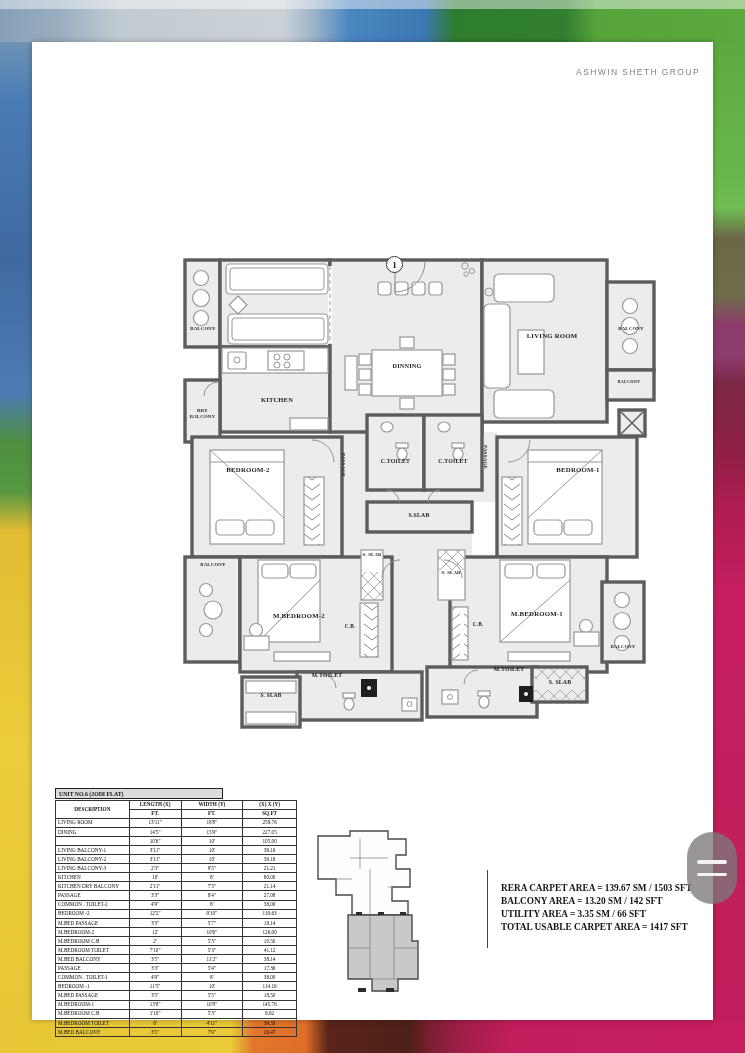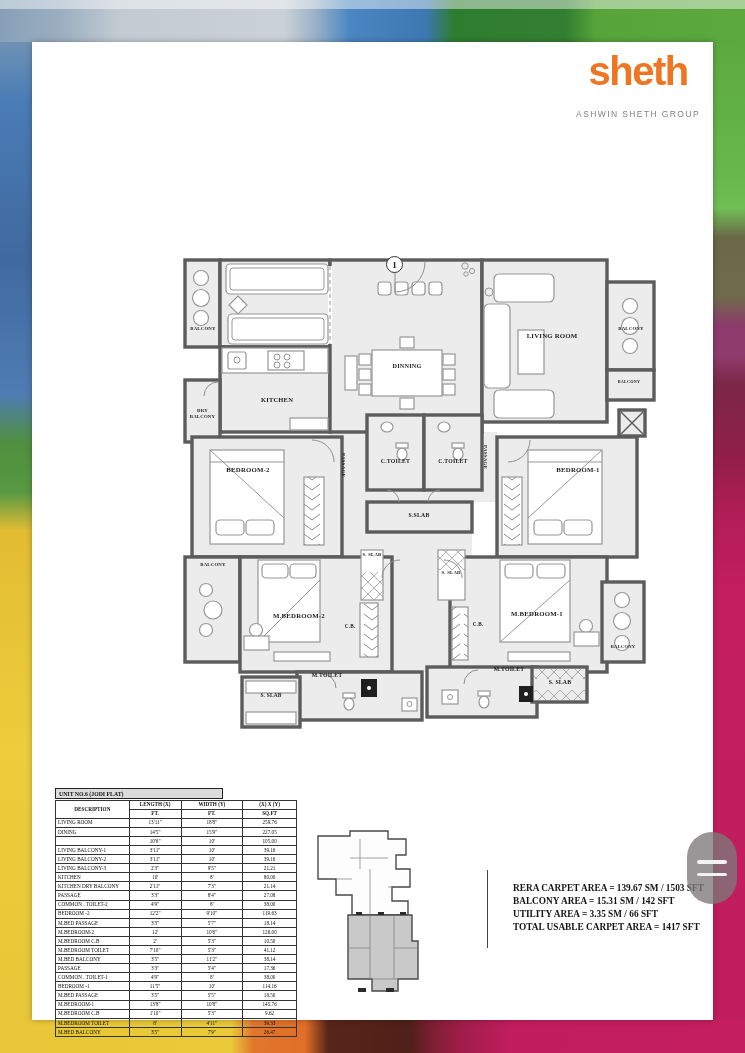--- a/index.html
+++ b/index.html
@@ -45,21 +45,21 @@
   .dim-table td.num{text-align:center;}
   .dim-table col.c-desc{width:74px;} .dim-table col.c-len{width:52px;}
   .dim-table col.c-wid{width:62px;} .dim-table col.c-area{width:54px;}
   
   .keyplan{position:absolute;left:268px;top:786px;width:140px;height:190px;}
   .kp-outline{fill:#fdfdfd;stroke:#4a4a4a;stroke-width:1.4;}
   .kp-unit{fill:#c9c9c9;stroke:#4a4a4a;stroke-width:1.4;}
   .kp-line{stroke:#7a7a7a;stroke-width:0.7;fill:none;}
   .kp-dark{fill:#2b2b2b;}
   
-  .summary{position:absolute;left:455px;top:828px;border-left:1.5px solid #444;padding:12px 0 14px 25px;width:212px;}
+  .summary{position:absolute;left:455px;top:828px;border-left:1.5px solid #444;padding:12px 0 14px 13px;width:212px;}
   .summary .line{font-family:"Liberation Serif",serif;font-weight:bold;font-size:9.3px;line-height:13px;color:#141414;white-space:nowrap;}
   
   .page-indicator{position:absolute;left:308px;top:995px;width:120px;height:58px;border-radius:10px;
     background:rgba(47,44,44,0.82);display:flex;align-items:center;justify-content:center;}
   .page-indicator span{color:#fafafa;font-size:23px;font-family:"Liberation Sans",sans-serif;}
   .handle{position:absolute;left:687px;top:832px;width:50px;height:72px;border-radius:26px;background:rgba(125,120,122,0.78);
     display:flex;flex-direction:column;align-items:center;justify-content:center;gap:9px;}
   .handle .bar{width:30px;height:3.5px;border-radius:2px;background:#f2f2f2;}
 </style>
 </head>
@@ -69,21 +69,20 @@
 
   <div class="bd bd-top"></div>
   <div class="bd bd-topstrip"></div>
   <div class="bd bd-left"></div>
   <div class="bd bd-right"></div>
   <div class="bd bd-bottom"></div>
 
   <div class="page">
 
     <div class="brand">
-      <div class="logo">sheth</div>
       <div class="tagline">ASHWIN SHETH GROUP</div>
     </div>
 
     <div class="plan">
       <svg width="478" height="478" viewBox="0 0 478 478">
         <defs>
           <pattern id="chev" width="20" height="10" patternUnits="userSpaceOnUse">
             <path d="M2,2 L10,8 L18,2" stroke="#8a8a8a" stroke-width="1" fill="none"></path>
           </pattern>
           <pattern id="hx" width="12" height="12" patternUnits="userSpaceOnUse">
@@ -478,21 +477,21 @@
         <rect class="kp-dark" x="56" y="84" width="6" height="3"></rect>
         <rect class="kp-dark" x="78" y="84" width="6" height="3"></rect>
         <rect class="kp-dark" x="100" y="84" width="6" height="3"></rect>
         <rect class="kp-dark" x="58" y="160" width="8" height="4"></rect>
         <rect class="kp-dark" x="86" y="160" width="8" height="4"></rect>
       </svg>
     </div>
 
     <div class="summary">
       <div class="line">RERA CARPET AREA = 139.67 SM / 1503 SFT</div>
-      <div class="line">BALCONY AREA = 15.31 SM / 142 SFT</div>
+      <div class="line">BALCONY AREA = 13.20 SM / 142 SFT</div>
       <div class="line">UTILITY AREA = 3.35 SM / 66 SFT</div>
       <div class="line">TOTAL USABLE CARPET AREA = 1417 SFT</div>
     </div>
 
   </div>
 
   <div class="handle">
     <div class="bar"></div>
     <div class="bar"></div>
   </div>

